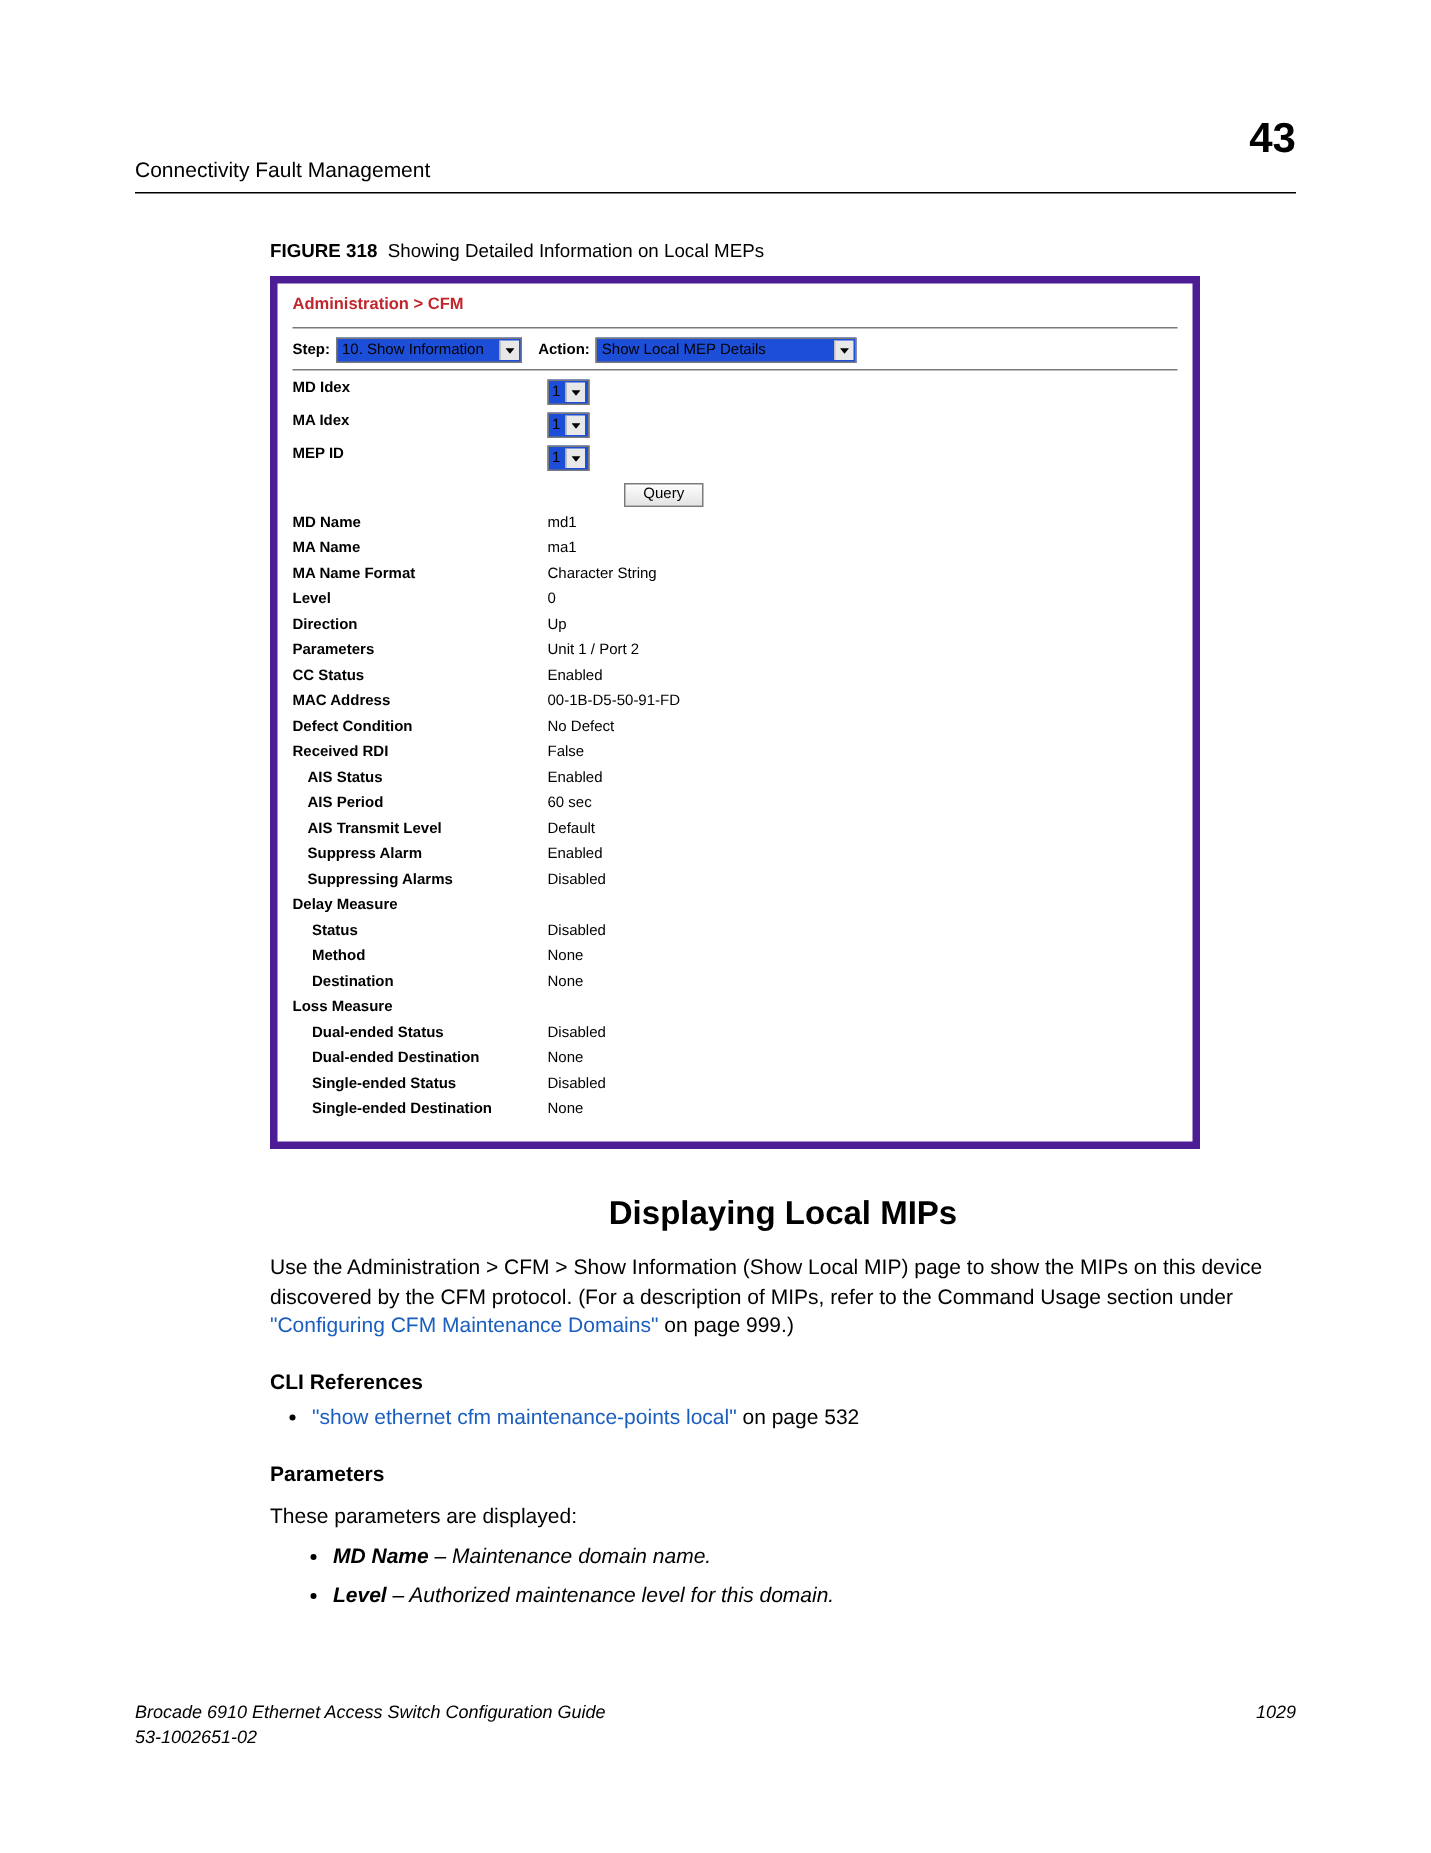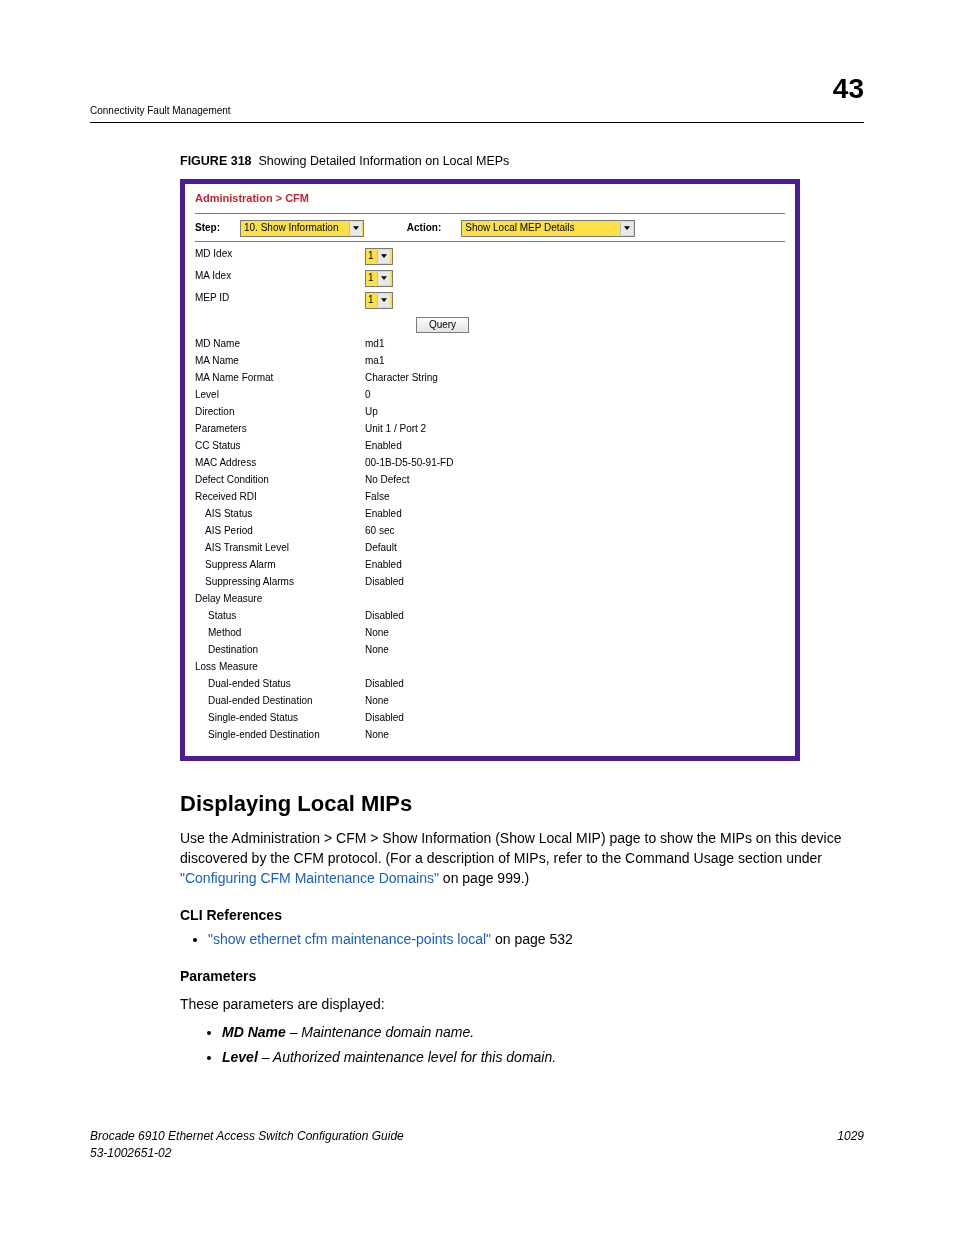--- a/index.html
+++ b/index.html
@@ -12,47 +12,47 @@
     background: #fff;
   }
   .top-header {
     display: flex;
     justify-content: space-between;
     align-items: center;
     border-bottom: 1px solid #000;
     padding-bottom: 4px;
     margin-bottom: 30px;
   }
-  .top-header-title { font-size: 10px; margin-top: 44px; }
+  .top-header-title { font-size: 14px; margin-top: 44px; }
   .chapter-num { font-size: 28px; font-weight: bold; }
   .content-indent { margin-left: 90px; }
   .figure-caption { font-size: 12.5px; margin-bottom: 8px; }
   .figure-caption b { font-weight: bold; }
 
   
   .screenshot {
     border: 5px solid #4c1d95;
     background: #fff;
     padding: 8px 10px 10px 10px;
     font-family: "Helvetica Neue", Arial, sans-serif;
     font-size: 10px;
     color: #000;
     width: 590px;
     line-height: 1.2;
   }
   .bc { color: #c2262d; font-weight: bold; font-size: 11px; margin-bottom: 8px; }
   .hr { border-top: 1px solid #7a7a7a; margin: 4px 0 6px 0; }
 
-  .toolbar { display: flex; align-items: center; gap: 20px; margin-bottom: 2px; flex-wrap: wrap; }
+  .toolbar { display: flex; align-items: center; gap: 4px; margin-bottom: 2px; flex-wrap: wrap; }
   .lbl-bold { font-weight: bold; }
   .select-like {
     display: inline-flex;
     align-items: center;
     border: 1px solid #7a7a7a;
-    background: #fde047;
+    background: #1d4ed8;
     height: 15px;
     padding: 0 1px;
     font-size: 10px;
   }
   .select-like.sm { width: 22px; justify-content: space-between; padding: 0 2px; }
   .select-like .arrow {
     width: 12px; height: 13px; display: inline-flex;
     align-items: center; justify-content: center;
     background: #e8e8e8; border-left: 1px solid #bfbfbf;
     margin-left: 3px;
@@ -68,27 +68,27 @@
     display: inline-block;
     border: 1px solid #7b7b7b;
     background: linear-gradient(#fdfdfd,#e3e3e3);
     padding: 1px 12px;
     font-size: 10px;
     color: #000;
     cursor: pointer;
   }
 
   .form-row { display: flex; margin: 5px 0; }
-  .form-row .label { width: 170px; font-weight: normal; }
+  .form-row .label { width: 170px; font-weight: bold; }
   .form-row.sub .label { padding-left: 10px; width: 160px; }
   .form-row.sub2 .label { padding-left: 13px; width: 157px; }
   .form-row .val { color: #000; }
 
   
-  h2.section { font-size: 22px; font-weight: bold; margin: 28px 0 10px 0; }
+  h2.section { font-size: 22px; font-weight: bold; margin: 28px 0 10px 0; text-align: center; }
   p.body { margin: 8px 0; }
   .link { color: #1a5fbf; cursor: pointer; }
   .subhead { font-weight: bold; margin-top: 18px; margin-bottom: 2px;}
   ul.bullets { margin: 4px 0 0 0; padding-left: 28px; }
   ul.bullets li { margin: 3px 0; }
   .param-list { list-style: disc; padding-left: 42px; margin: 6px 0 0 0;}
   .param-list li { margin: 6px 0; font-style: italic; }
 
   .footer {
     display: flex;

